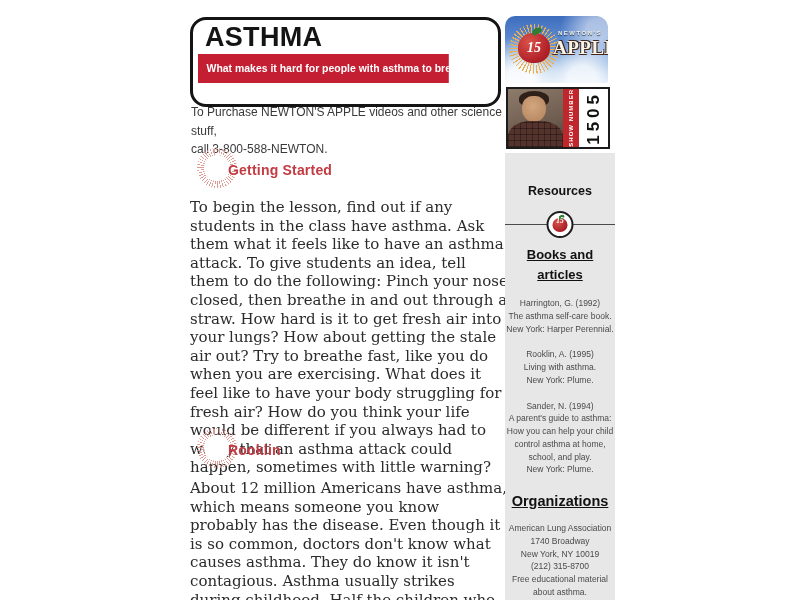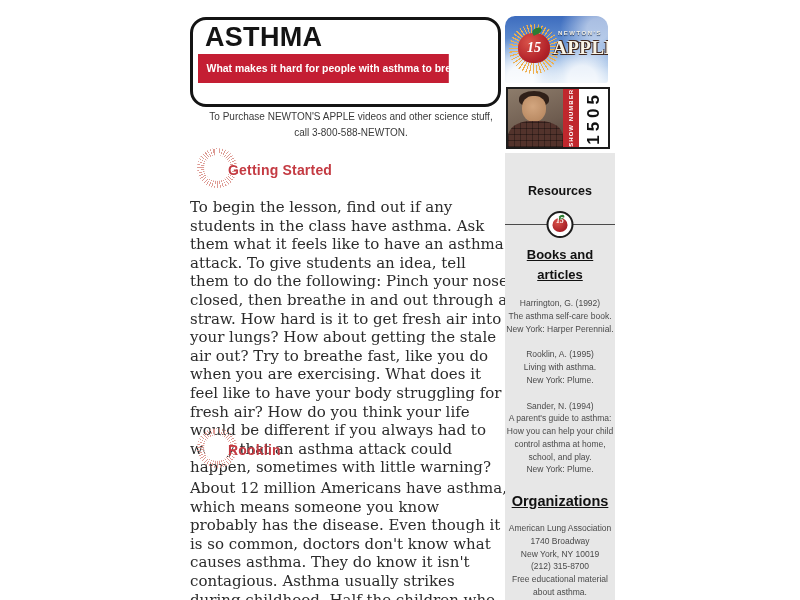--- a/index.html
+++ b/index.html
@@ -25,22 +25,22 @@
     background:#c41e33; color:#ffffff; overflow:hidden;
     font-size:11px; font-weight:bold; line-height:29px; padding-left:9px;
     white-space:nowrap; transform:scaleX(0.95); transform-origin:left center;
   }
   .tagline {
     position:absolute; left:14px; top:69px; font-size:10.5px; font-weight:bold;
     color:#141414; white-space:nowrap;
   }
 
   .purchase {
-    position:absolute; left:191px; top:101px; width:320px;
-    font-size:10px; color:#3a3a3a; line-height:1.55;text-align:center;
+    position:absolute; left:191px; top:95px; width:320px;
+    font-size:12px; color:#3a3a3a; line-height:1.55;
   }
 
   
   .section-heading { position:absolute; width:220px; height:44px; }
   .sunburst {
     position:absolute; left:0; top:0; width:40px; height:40px; border-radius:50%;
     background:repeating-conic-gradient(from -10deg, #dd9b94 0deg 2.6deg, transparent 2.6deg 8.5deg);
   }
   .sunburst::after {
     content:""; position:absolute; inset:7px; background:#fff; border-radius:50%;

